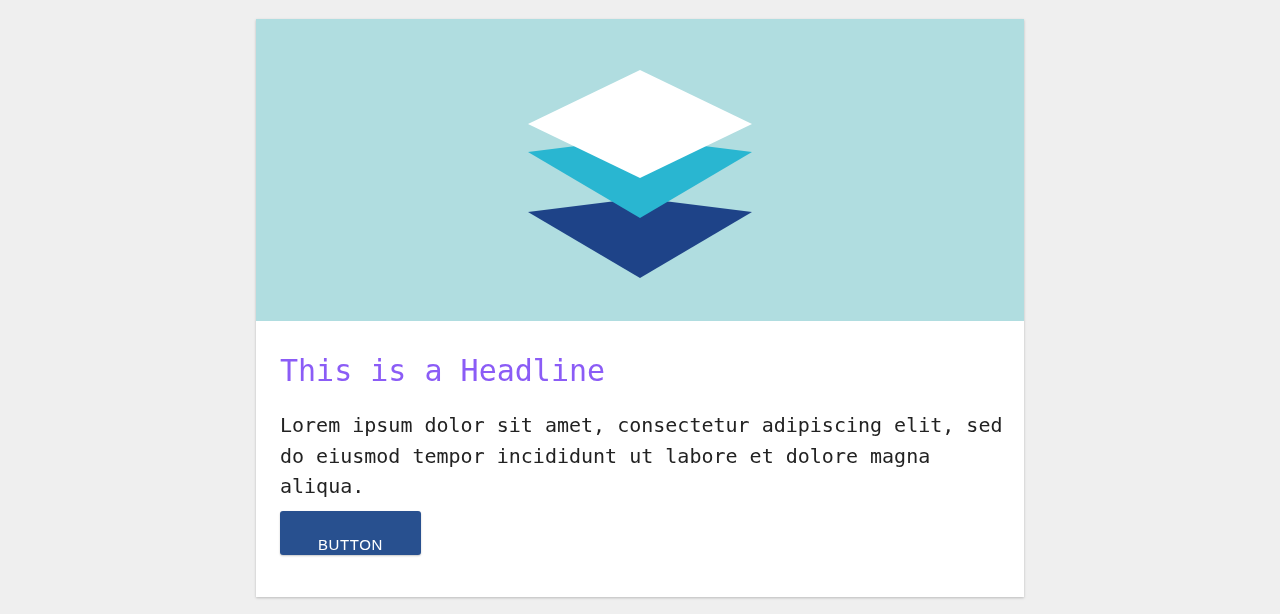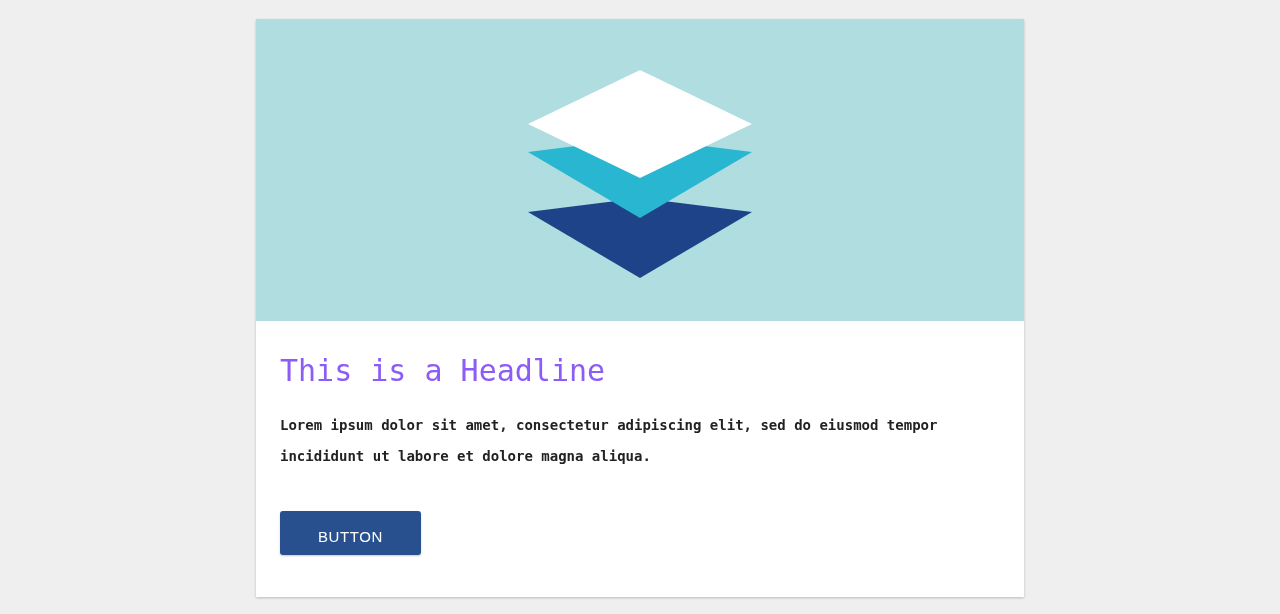--- a/index.html
+++ b/index.html
@@ -66,42 +66,42 @@
     letter-spacing: 0px;
     white-space: nowrap;
   }
   #body-text {
     position: absolute;
     left: 24px;
     top: 89px;
     width: 724px;
     margin: 0;
     font-family: "DejaVu Sans Mono", "Liberation Mono", monospace;
-    font-size: 14px;
-    font-weight: 700;
+    font-size: 20px;
+    font-weight: 400;
     line-height: 30.5px;
     color: #222222;
   }
   #cta-button {
     position: absolute;
     left: 24px;
     top: 508px;
     width: 141px;
     height: 44px;
     border: none;
     border-radius: 3px;
     background: #28508f;
     color: #ffffff;
     font-family: "Liberation Sans", sans-serif;
     font-size: 15px;
     font-weight: 400;
     letter-spacing: 0.6px;
     line-height: 44px;
     text-align: center;
-    padding: 4px;
+    padding: 12px;
     cursor: pointer;
     box-shadow: 0 1px 2px rgba(0,0,0,0.22);
     display: block;
   }
   
   #card-body #cta-button { top: 190px; }
 </style>
 </head>
 <body style="background: rgb(239, 239, 239);">
 

